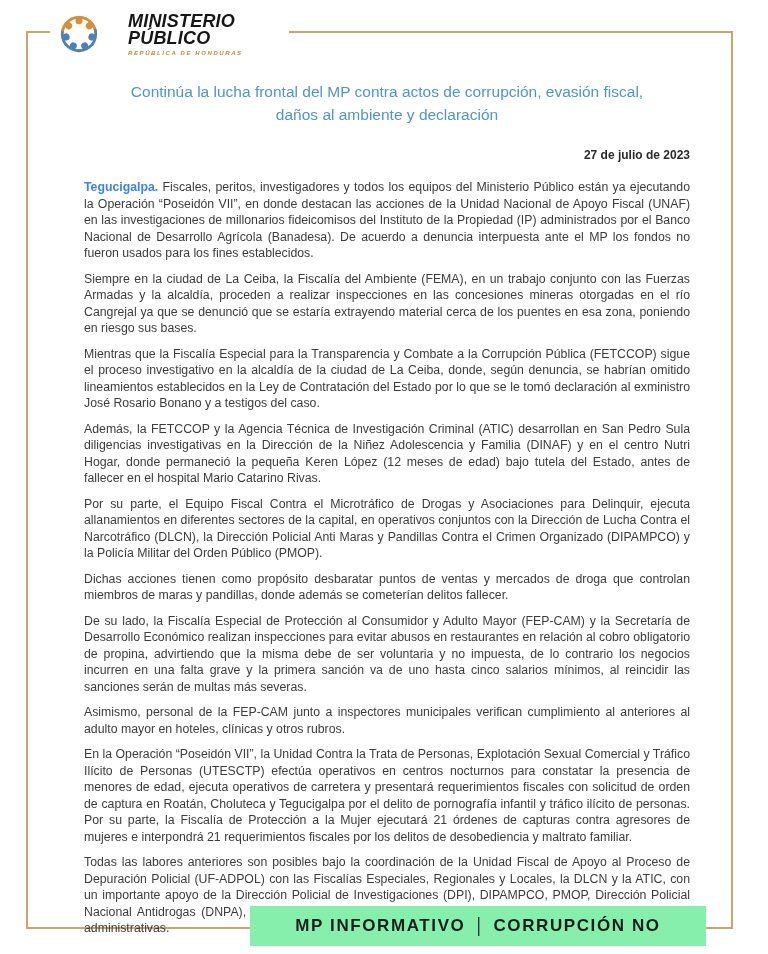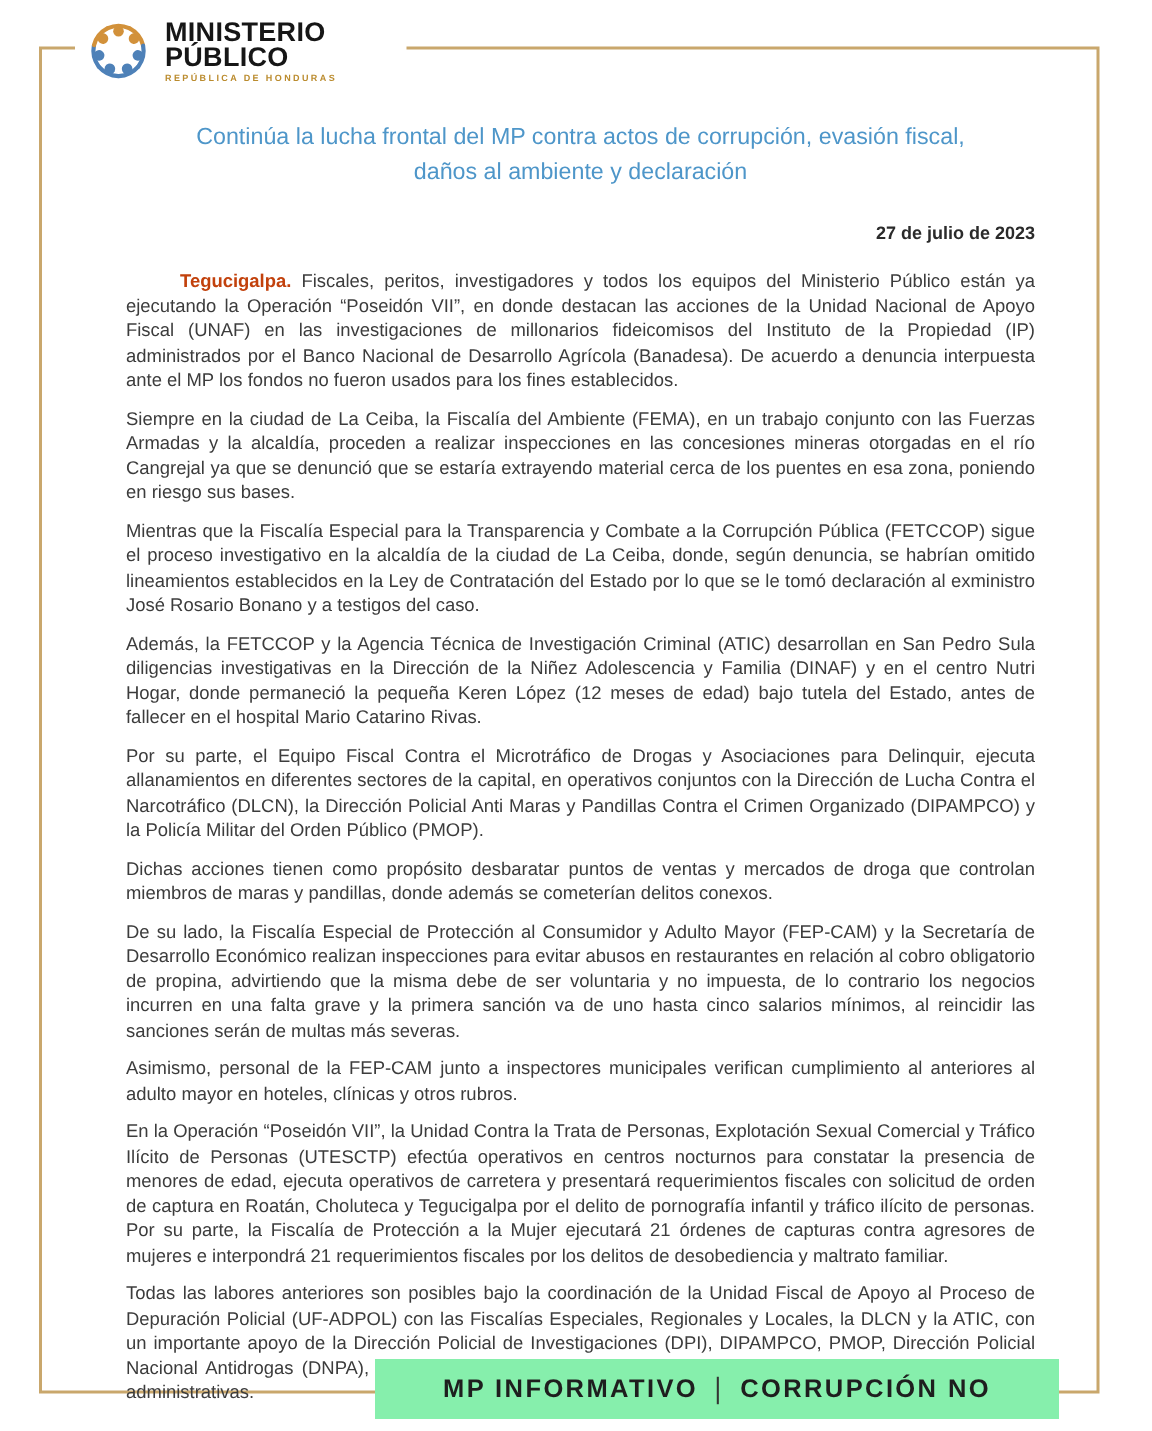--- a/index.html
+++ b/index.html
@@ -9,37 +9,37 @@
     -webkit-font-smoothing:antialiased;
   }
   
   .frame{
     position:absolute;left:26px;top:31px;width:703px;height:894px;
     border:2px solid #c9a76c;pointer-events:none;
   }
   
   .logo{
     position:absolute;top:5px;left:50px;height:58px;
-    background:#ffffff;display:flex;align-items:center;gap:6px;
-    padding:0 46px 0 4px;z-index:2;
+    background:#ffffff;display:flex;align-items:center;gap:24px;
+    padding:0 46px 0 4px;z-index:2;font-style:italic;
   }
   .logo svg{display:block;}
   .logo-text{display:flex;flex-direction:column;line-height:1;}
   .logo-name{font-weight:bold;color:#161616;font-size:18px;letter-spacing:.2px;line-height:17px;}
   .logo-sub{margin-top:3px;font-size:6px;font-weight:bold;letter-spacing:1.6px;color:#bb8c2f;}
   
   .content{position:absolute;left:84px;top:80px;width:606px;z-index:1;}
   .title{color:#4e96c9;font-weight:normal;font-size:15.5px;line-height:23px;text-align:center;}
   .date{margin-top:22px;text-align:right;font-weight:bold;font-size:12px;color:#2b2b2b;}
   .article{margin-top:17px;}
   .article p{
     margin:0 0 9px 0;font-size:12.3px;line-height:16.5px;
     text-align:justify;color:#3c3c3c;
   }
-  .article p strong{color:#c2410c;margin-left:36px;}
+  .article p strong{color:#3b82f6;}
   
   .footer{
     position:absolute;top:906px;left:250px;width:456px;height:40px;
     background:#86efac;z-index:2;
     display:flex;align-items:center;justify-content:center;
     font-weight:bold;font-size:17px;letter-spacing:1.6px;color:#1e1e1e;
     white-space:nowrap;
   }
   .footer .divider{font-weight:normal;margin:0 11px;color:#333;transform:scaleY(1.15);}
 </style>
@@ -96,21 +96,21 @@
     <div>Continúa la lucha frontal del MP contra actos de corrupción, evasión fiscal,</div>
     <div>daños al ambiente y declaración</div>
   </div>
   <div class="date">27 de julio de 2023</div>
   <div class="article">
       <p><strong>Tegucigalpa.</strong> <span>Fiscales, peritos, investigadores y todos los equipos del Ministerio Público están ya ejecutando la Operación “Poseidón VII”, en donde destacan las acciones de la Unidad Nacional de Apoyo Fiscal (UNAF) en las investigaciones de millonarios fideicomisos del Instituto de la Propiedad (IP) administrados por el Banco Nacional de Desarrollo Agrícola (Banadesa). De acuerdo a denuncia interpuesta ante el MP los fondos no fueron usados para los fines establecidos.</span></p>
       <p><span>Siempre en la ciudad de La Ceiba, la Fiscalía del Ambiente (FEMA), en un trabajo conjunto con las Fuerzas Armadas y la alcaldía, proceden a realizar inspecciones en las concesiones mineras otorgadas en el río Cangrejal ya que se denunció que se estaría extrayendo material cerca de los puentes en esa zona, poniendo en riesgo sus bases.</span></p>
       <p><span>Mientras que la Fiscalía Especial para la Transparencia y Combate a la Corrupción Pública (FETCCOP) sigue el proceso investigativo en la alcaldía de la ciudad de La Ceiba, donde, según denuncia, se habrían omitido lineamientos establecidos en la Ley de Contratación del Estado por lo que se le tomó declaración al exministro José Rosario Bonano y a testigos del caso.</span></p>
       <p><span>Además, la FETCCOP y la Agencia Técnica de Investigación Criminal (ATIC) desarrollan en San Pedro Sula diligencias investigativas en la Dirección de la Niñez Adolescencia y Familia (DINAF) y en el centro Nutri Hogar, donde permaneció la pequeña Keren López (12 meses de edad) bajo tutela del Estado, antes de fallecer en el hospital Mario Catarino Rivas.</span></p>
       <p><span>Por su parte, el Equipo Fiscal Contra el Microtráfico de Drogas y Asociaciones para Delinquir, ejecuta allanamientos en diferentes sectores de la capital, en operativos conjuntos con la Dirección de Lucha Contra el Narcotráfico (DLCN), la Dirección Policial Anti Maras y Pandillas Contra el Crimen Organizado (DIPAMPCO) y la Policía Militar del Orden Público (PMOP).</span></p>
-      <p><span>Dichas acciones tienen como propósito desbaratar puntos de ventas y mercados de droga que controlan miembros de maras y pandillas, donde además se cometerían delitos conexos.</span></p>
+      <p><span>Dichas acciones tienen como propósito desbaratar puntos de ventas y mercados de droga que controlan miembros de maras y pandillas, donde además se cometerían delitos fallecer.</span></p>
       <p><span>De su lado, la Fiscalía Especial de Protección al Consumidor y Adulto Mayor (FEP-CAM) y la Secretaría de Desarrollo Económico realizan inspecciones para evitar abusos en restaurantes en relación al cobro obligatorio de propina, advirtiendo que la misma debe de ser voluntaria y no impuesta, de lo contrario los negocios incurren en una falta grave y la primera sanción va de uno hasta cinco salarios mínimos, al reincidir las sanciones serán de multas más severas.</span></p>
       <p><span>Asimismo, personal de la FEP-CAM junto a inspectores municipales verifican cumplimiento al anteriores al adulto mayor en hoteles, clínicas y otros rubros.</span></p>
       <p><span>En la Operación “Poseidón VII”, la Unidad Contra la Trata de Personas, Explotación Sexual Comercial y Tráfico Ilícito de Personas (UTESCTP) efectúa operativos en centros nocturnos para constatar la presencia de menores de edad, ejecuta operativos de carretera y presentará requerimientos fiscales con solicitud de orden de captura en Roatán, Choluteca y Tegucigalpa por el delito de pornografía infantil y tráfico ilícito de personas. Por su parte, la Fiscalía de Protección a la Mujer ejecutará 21 órdenes de capturas contra agresores de mujeres e interpondrá 21 requerimientos fiscales por los delitos de desobediencia y maltrato familiar.</span></p>
       <p><span>Todas las labores anteriores son posibles bajo la coordinación de la Unidad Fiscal de Apoyo al Proceso de Depuración Policial (UF-ADPOL) con las Fiscalías Especiales, Regionales y Locales, la DLCN y la ATIC, con un importante apoyo de la Dirección Policial de Investigaciones (DPI), DIPAMPCO, PMOP, Dirección Policial Nacional Antidrogas (DNPA), la Dirección de Inteligencia Policial (DIPOL), Fuerzas Armadas y autoridades administrativas.</span></p>
     </div>
 </div>
 
 <div class="footer">
   <span>MP INFORMATIVO</span>
   <span class="divider">|</span>

